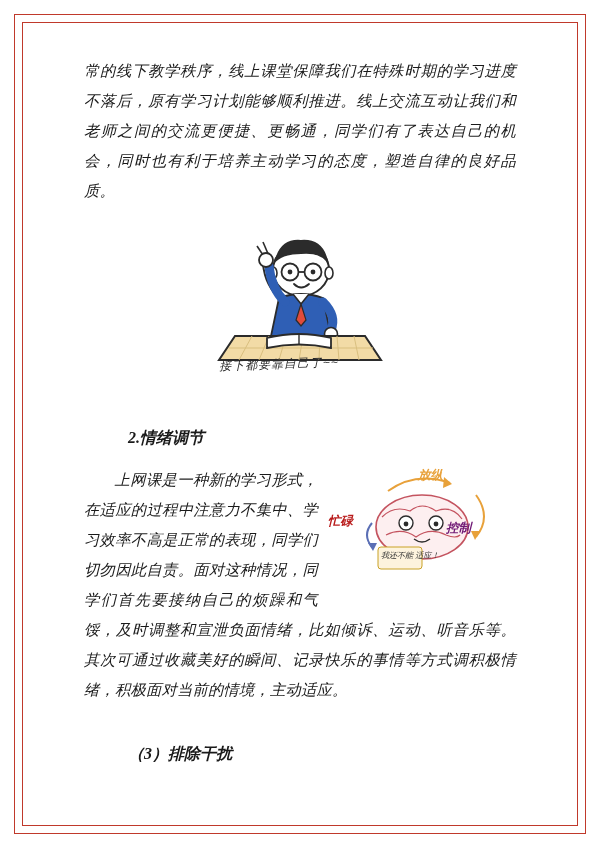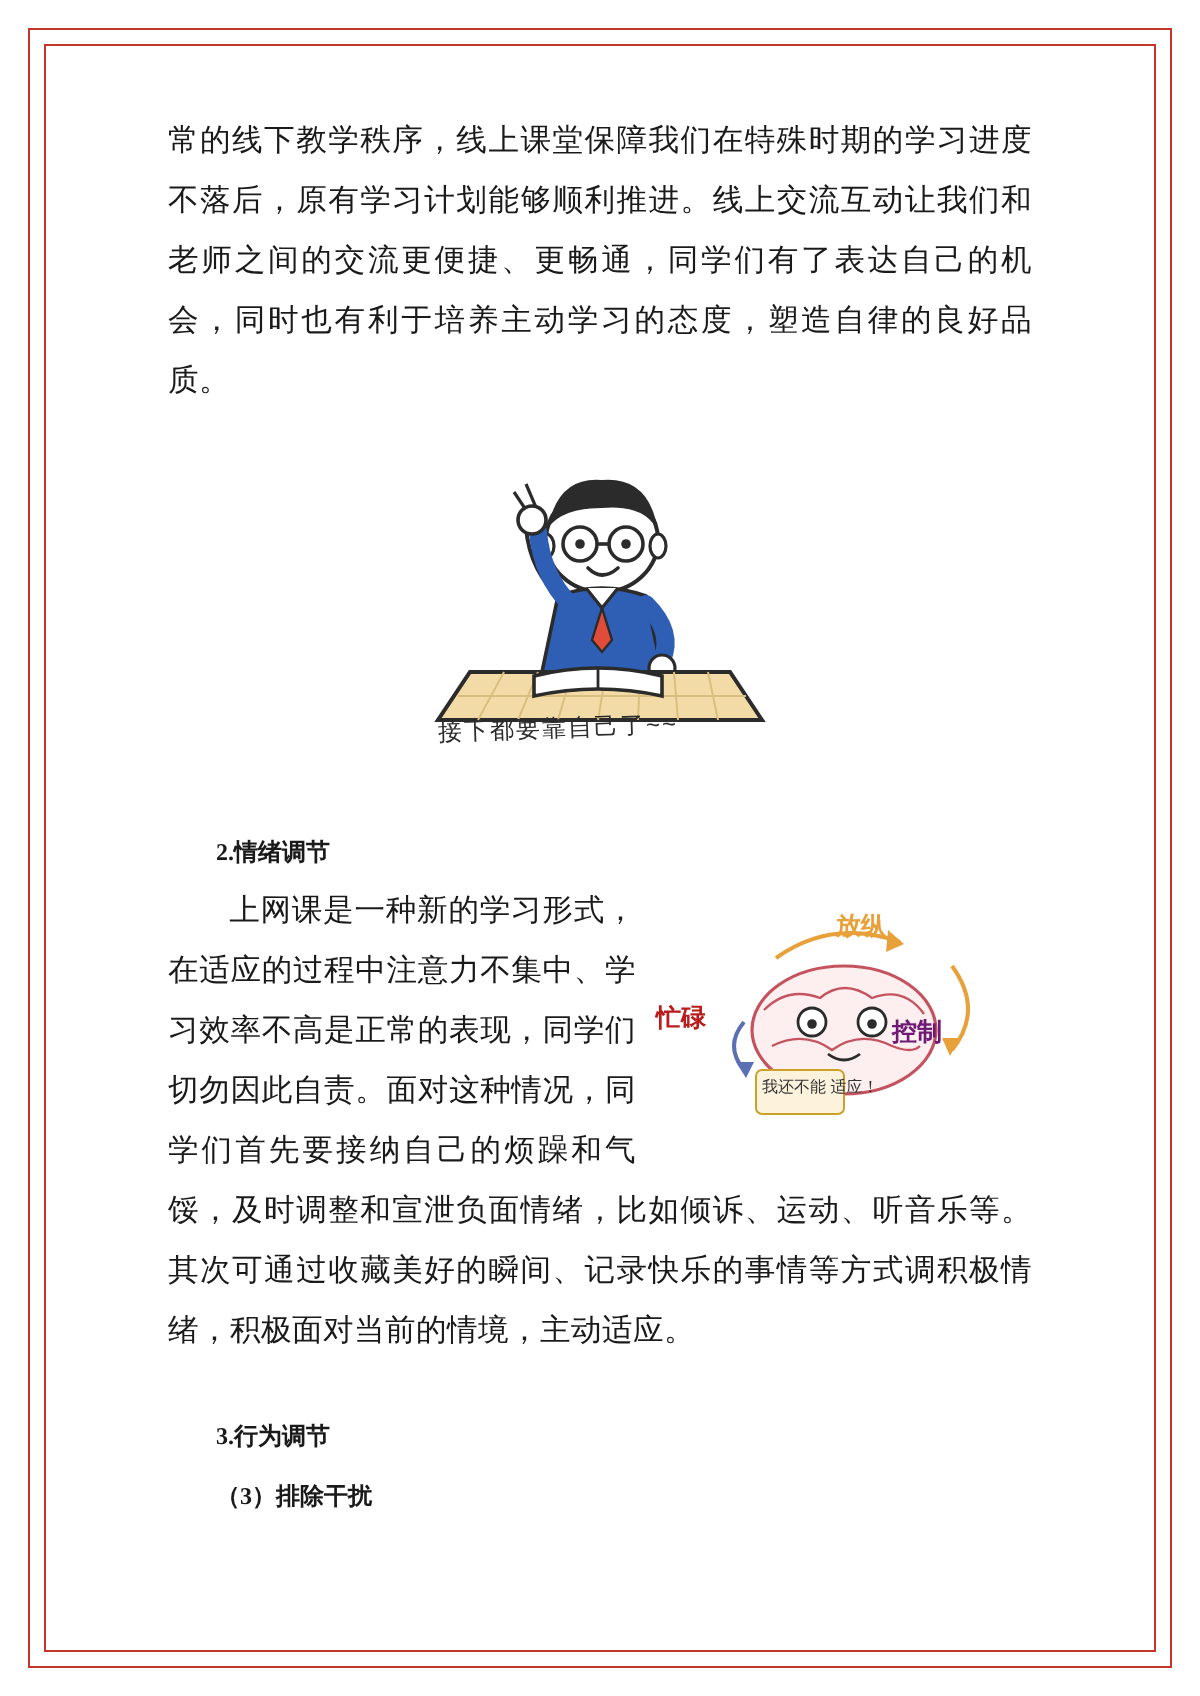--- a/index.html
+++ b/index.html
@@ -38,36 +38,37 @@
     bottom: 22px;
     border: 1px solid #c0392b;
     box-sizing: border-box;
   }
   .content {
     position: absolute;
     left: 84px;
     top: 56px;
     width: 432px;
     box-sizing: border-box;
+    font-style: italic;
   }
   p.body-text {
     margin: 0 0 0 0;
     font-size: 15.3px;
     line-height: 30px;
     color: #1a1a1a;
     text-align: justify;
     text-justify: inter-ideograph;
     letter-spacing: 0.2px;
   }
   .indent2 {
     text-indent: 2em;
   }
   .heading {
-    margin: 0;
-    font-size: 12px;
+    margin: 12px;
+    font-size: 16px;
     line-height: 30px;
     color: #1a1a1a;
     font-weight: bold;
     text-indent: 2em;
   }
   .spacer-md { height: 22px; }
 
   
   .figure1 {
     margin: 18px auto 0 auto;
@@ -175,21 +176,21 @@
       </svg>
       <div class="fig1-caption">接下都要靠自己了~~</div>
     </div>
 
     <div class="spacer-md"></div>
 
     <p class="heading">2.情绪调节</p>
 
     <div class="float-wrap">
       <div class="float-right-box">
-        <div style="position:relative;width:190px;height:140px;margin-top:12px;">
+        <div style="position:relative;width:190px;height:140px;">
           <svg width="190" height="140" viewBox="0 0 190 140" xmlns="http://www.w3.org/2000/svg">
 
             <path d="M62 26 Q90 6 124 18" stroke="#e8a13a" stroke-width="2" fill="none"></path>
             <path d="M118 12 L126 19 L117 23 Z" fill="#e8a13a"></path>
 
             <path d="M150 30 Q166 52 150 72" stroke="#e8a13a" stroke-width="2" fill="none"></path>
             <path d="M154 66 L149 75 L145 66 Z" fill="#e8a13a"></path>
 
             <path d="M46 58 Q36 70 46 82" stroke="#5b6fb5" stroke-width="2" fill="none"></path>
             <path d="M42 78 L47 86 L51 78 Z" fill="#5b6fb5"></path>
@@ -214,17 +215,16 @@
 适应！</div>
         </div>
       </div>
 
       <p class="body-text indent2">上网课是一种新的学习形式，在适应的过程中注意力不集中、学习效率不高是正常的表现，同学们切勿因此自责。面对这种情况，同学们首先要接纳自己的烦躁和气馁，及时调整和宣泄负面情绪，比如倾诉、运动、听音乐等。其次可通过收藏美好的瞬间、记录快乐的事情等方式调积极情绪，积极面对当前的情境，主动适应。</p>
       <div style="clear:both"></div>
     </div>
 
     <div class="spacer-md"></div>
 
-    <p class="heading">3.行为调节</p>
     <p class="heading">（3）排除干扰</p>
 
   </div>
 </div>
 
 </body></html>

